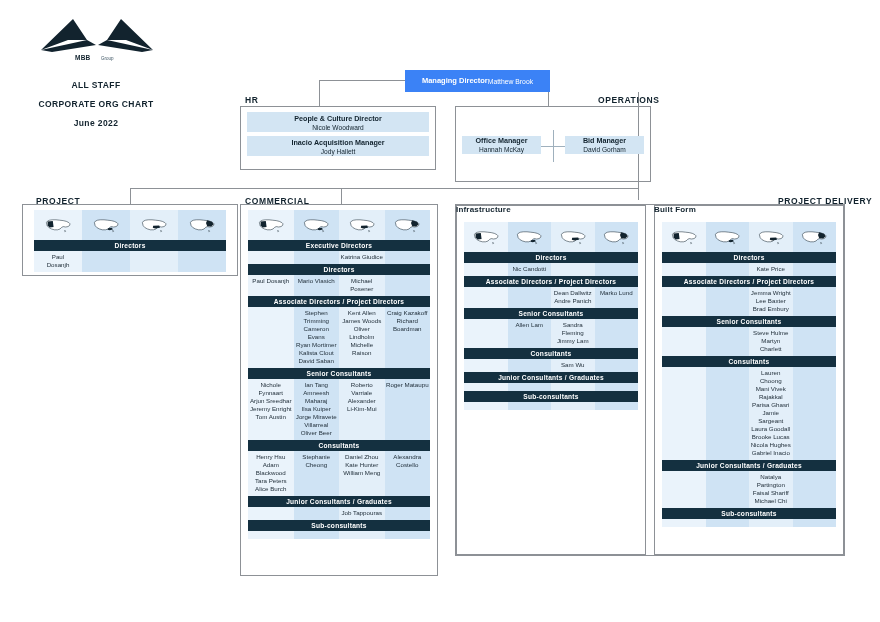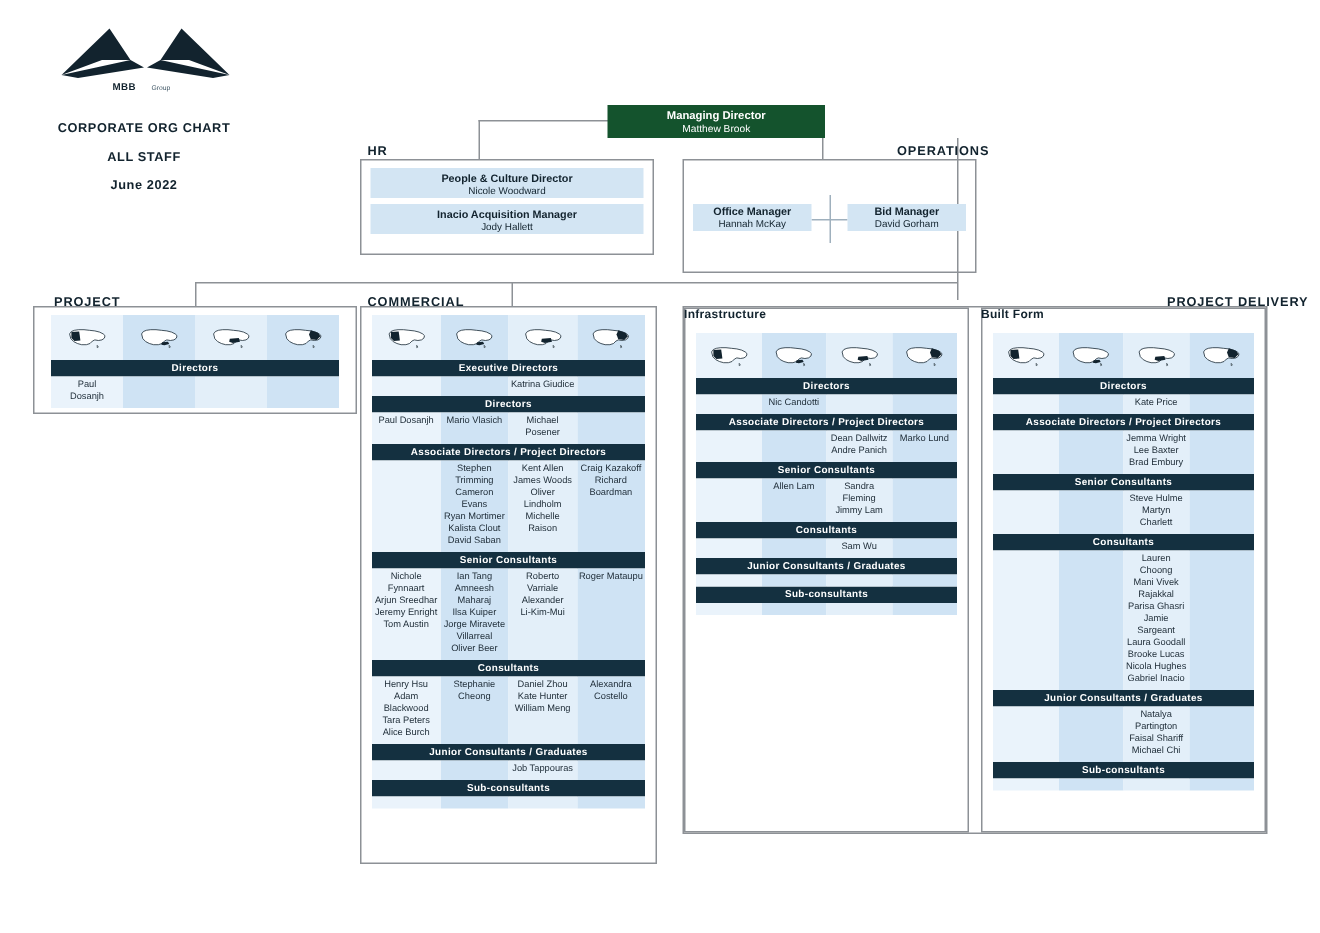--- a/index.html
+++ b/index.html
@@ -29,22 +29,22 @@
     position:absolute; font-size:8.5px; font-weight:bold;
     letter-spacing:.6px; color:#12232e; white-space:nowrap;
   }
 
   .conn { position:absolute; background:#8d9196; }
   .conn.h { height:1px; }
   .conn.v { width:1px; }
 
   
   .navy-card {
-    position:absolute; background:#14532d; color:#ffffff;
-    display:flex; flex-direction:column; align-items:center; justify-content:center;text-align:right;
+    position:absolute; background:#3b82f6; color:#ffffff;
+    display:flex; align-items:center; justify-content:center;text-align:right;
   }
   .navy-card .t { font-size:7.5px; font-weight:bold; line-height:10px; }
   .navy-card .s { font-size:6.8px; font-weight:normal; line-height:9px; }
 
   .blue-card {
     position:absolute; background:#d3e5f3; color:#12232e;
     display:flex; flex-direction:column; align-items:center; justify-content:flex-end;
     text-align:center;
   }
   .blue-card .t { font-size:7.2px; font-weight:bold; line-height:9.5px; }
@@ -90,22 +90,22 @@
   <div id="brand">
     <svg id="logo-mark" viewBox="0 0 240 96">
       <path d="M8 72 L72 10 L100 52 L62 52 Z" fill="#12232e"></path>
       <path d="M8 72 L100 52 L118 62 L30 76 Z" fill="#12232e"></path>
       <path d="M232 72 L168 10 L140 52 L178 52 Z" fill="#12232e"></path>
       <path d="M232 72 L140 52 L122 62 L210 76 Z" fill="#12232e"></path>
       <text class="mbb-text" x="76" y="92">MBB</text>
       <text class="grp-text" x="128" y="92">Group</text>
     </svg>
     <div class="brand-lines">
+      <div>ALL STAFF</div>
       <div>CORPORATE ORG CHART</div>
-      <div>ALL STAFF</div>
       <div>June 2022</div>
     </div>
   </div>
 
   <div class="conn v" style="left:319px; top:80px; height:26px;"></div>
   <div class="conn h" style="left:319px; top:80px; width:95px;"></div>
   <div class="conn v" style="left:548px; top:80px; height:26px;"></div>
   <div class="conn h" style="left:470px; top:80px; width:78px;"></div>
   <div class="conn v" style="left:638px; top:92px; height:108px;"></div>
   <div class="conn h" style="left:130px; top:188px; width:508px;"></div>

